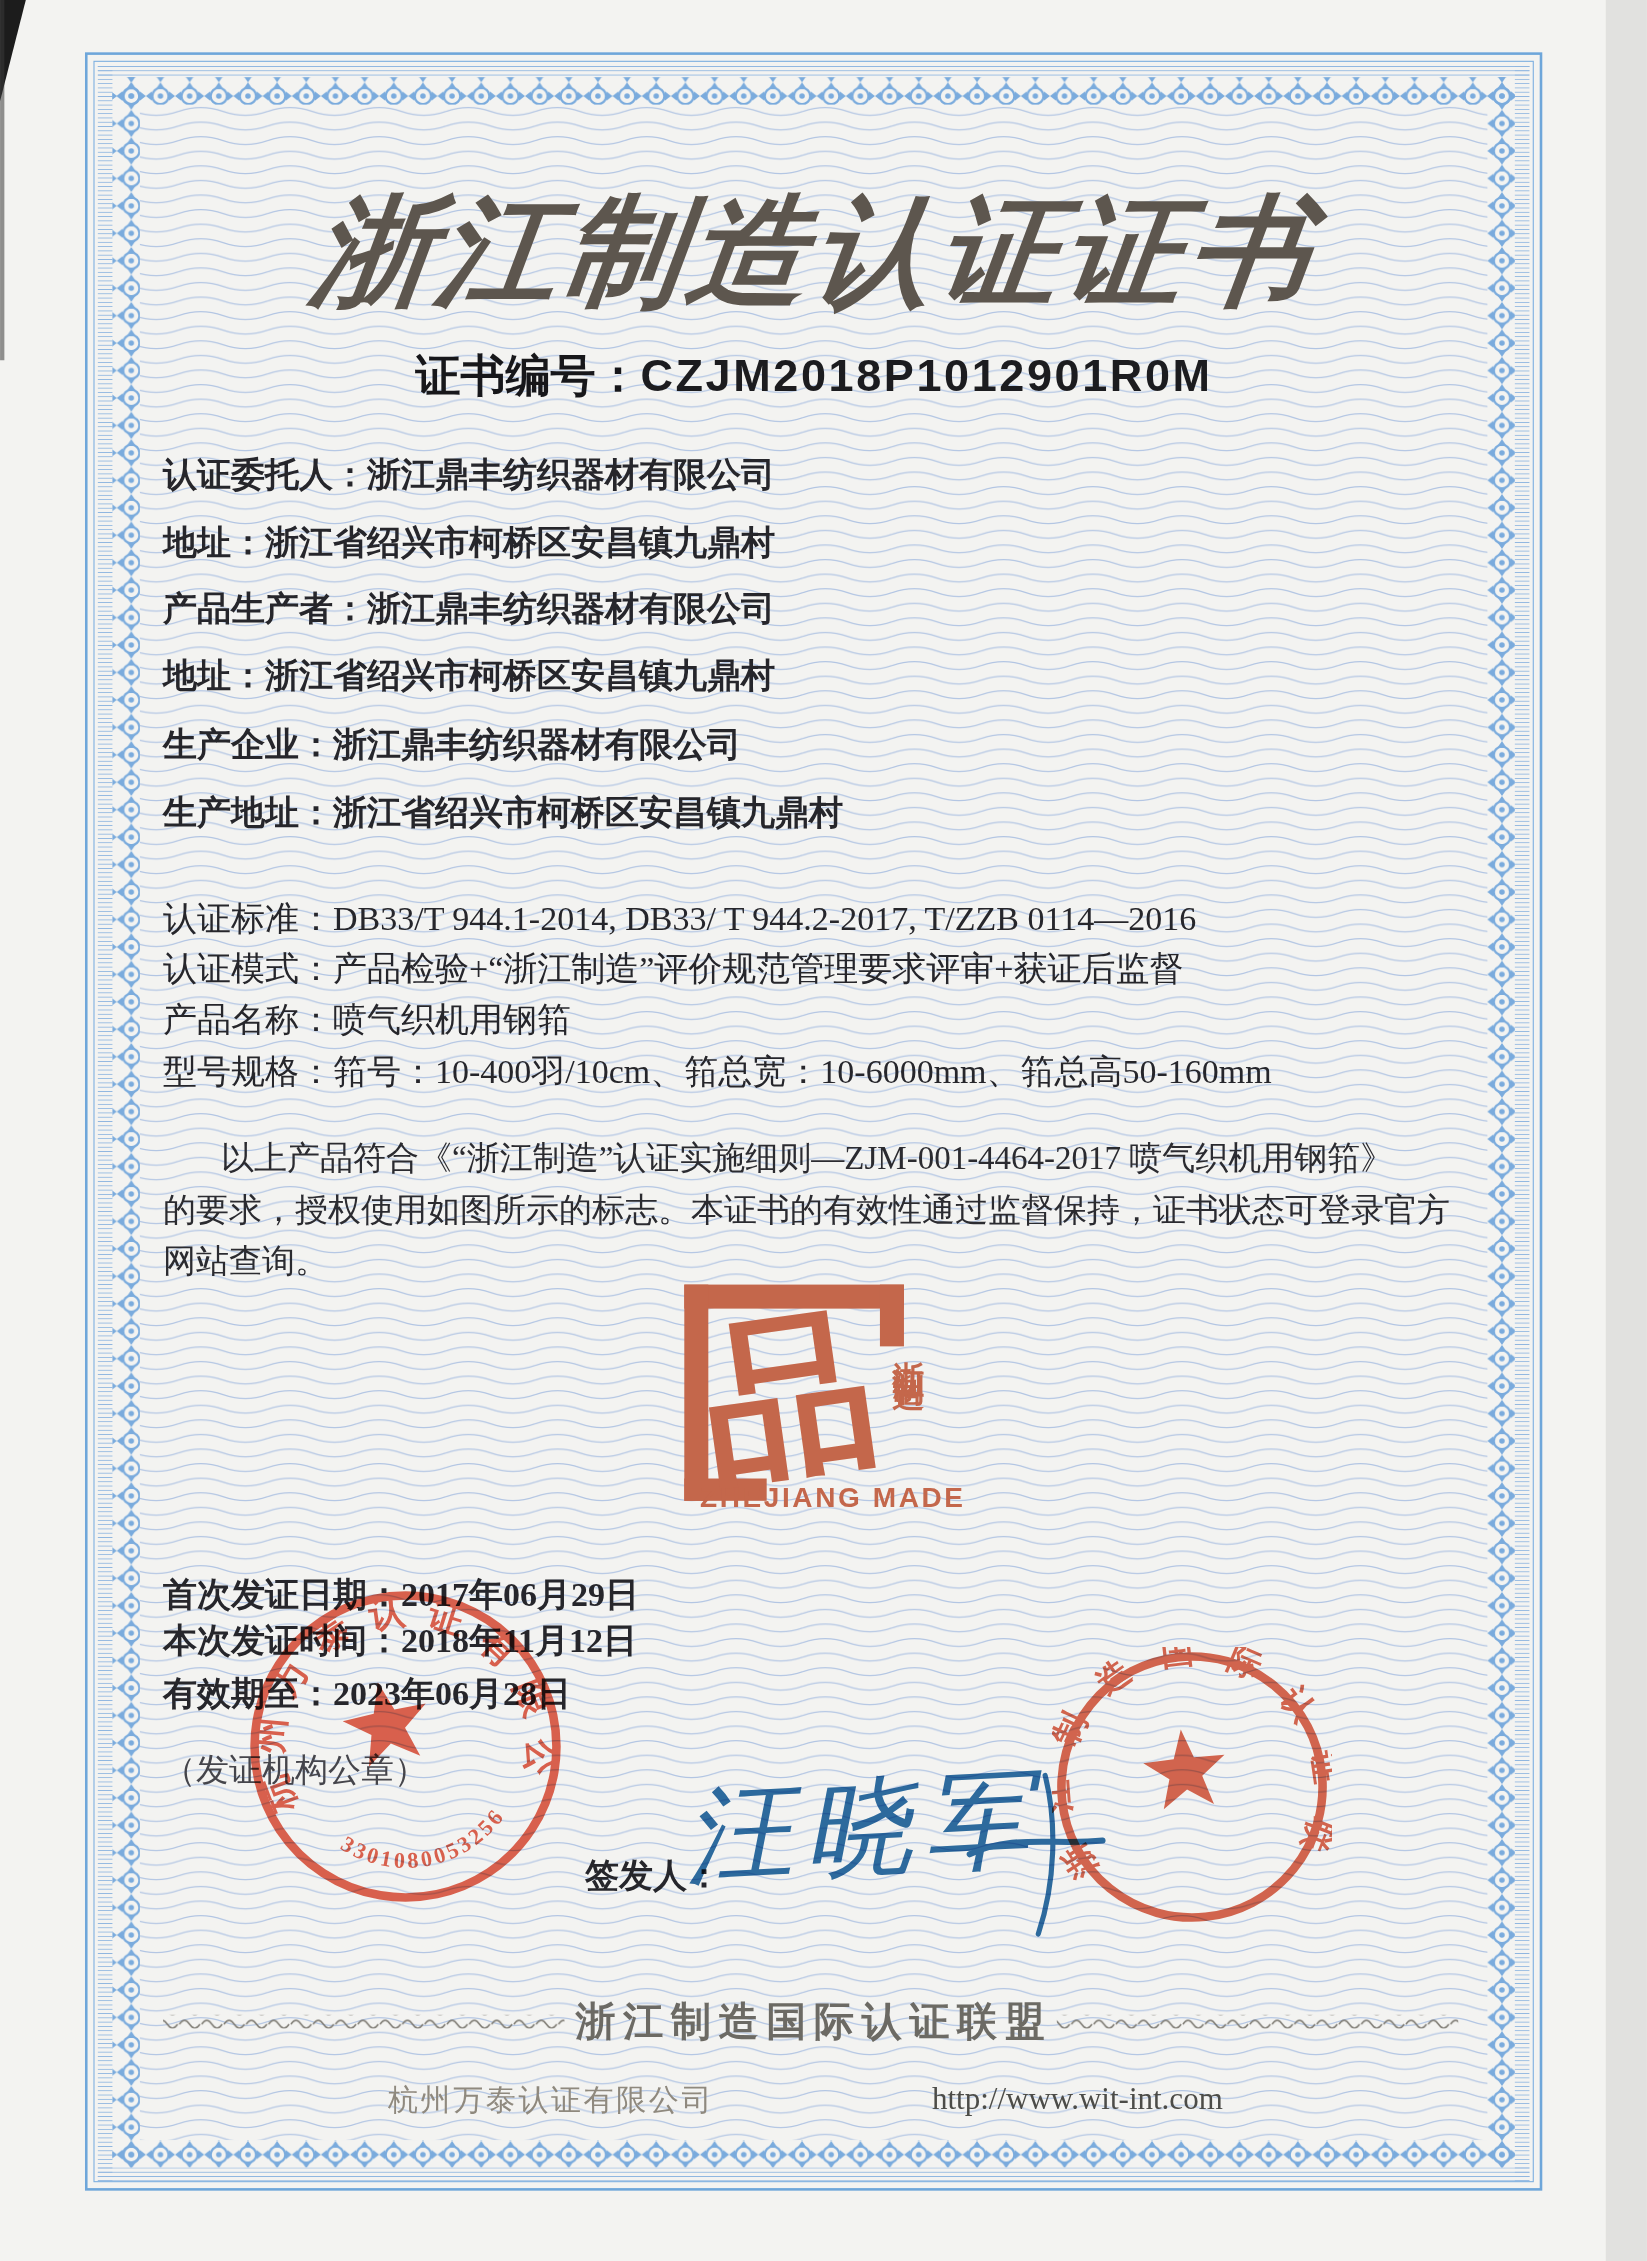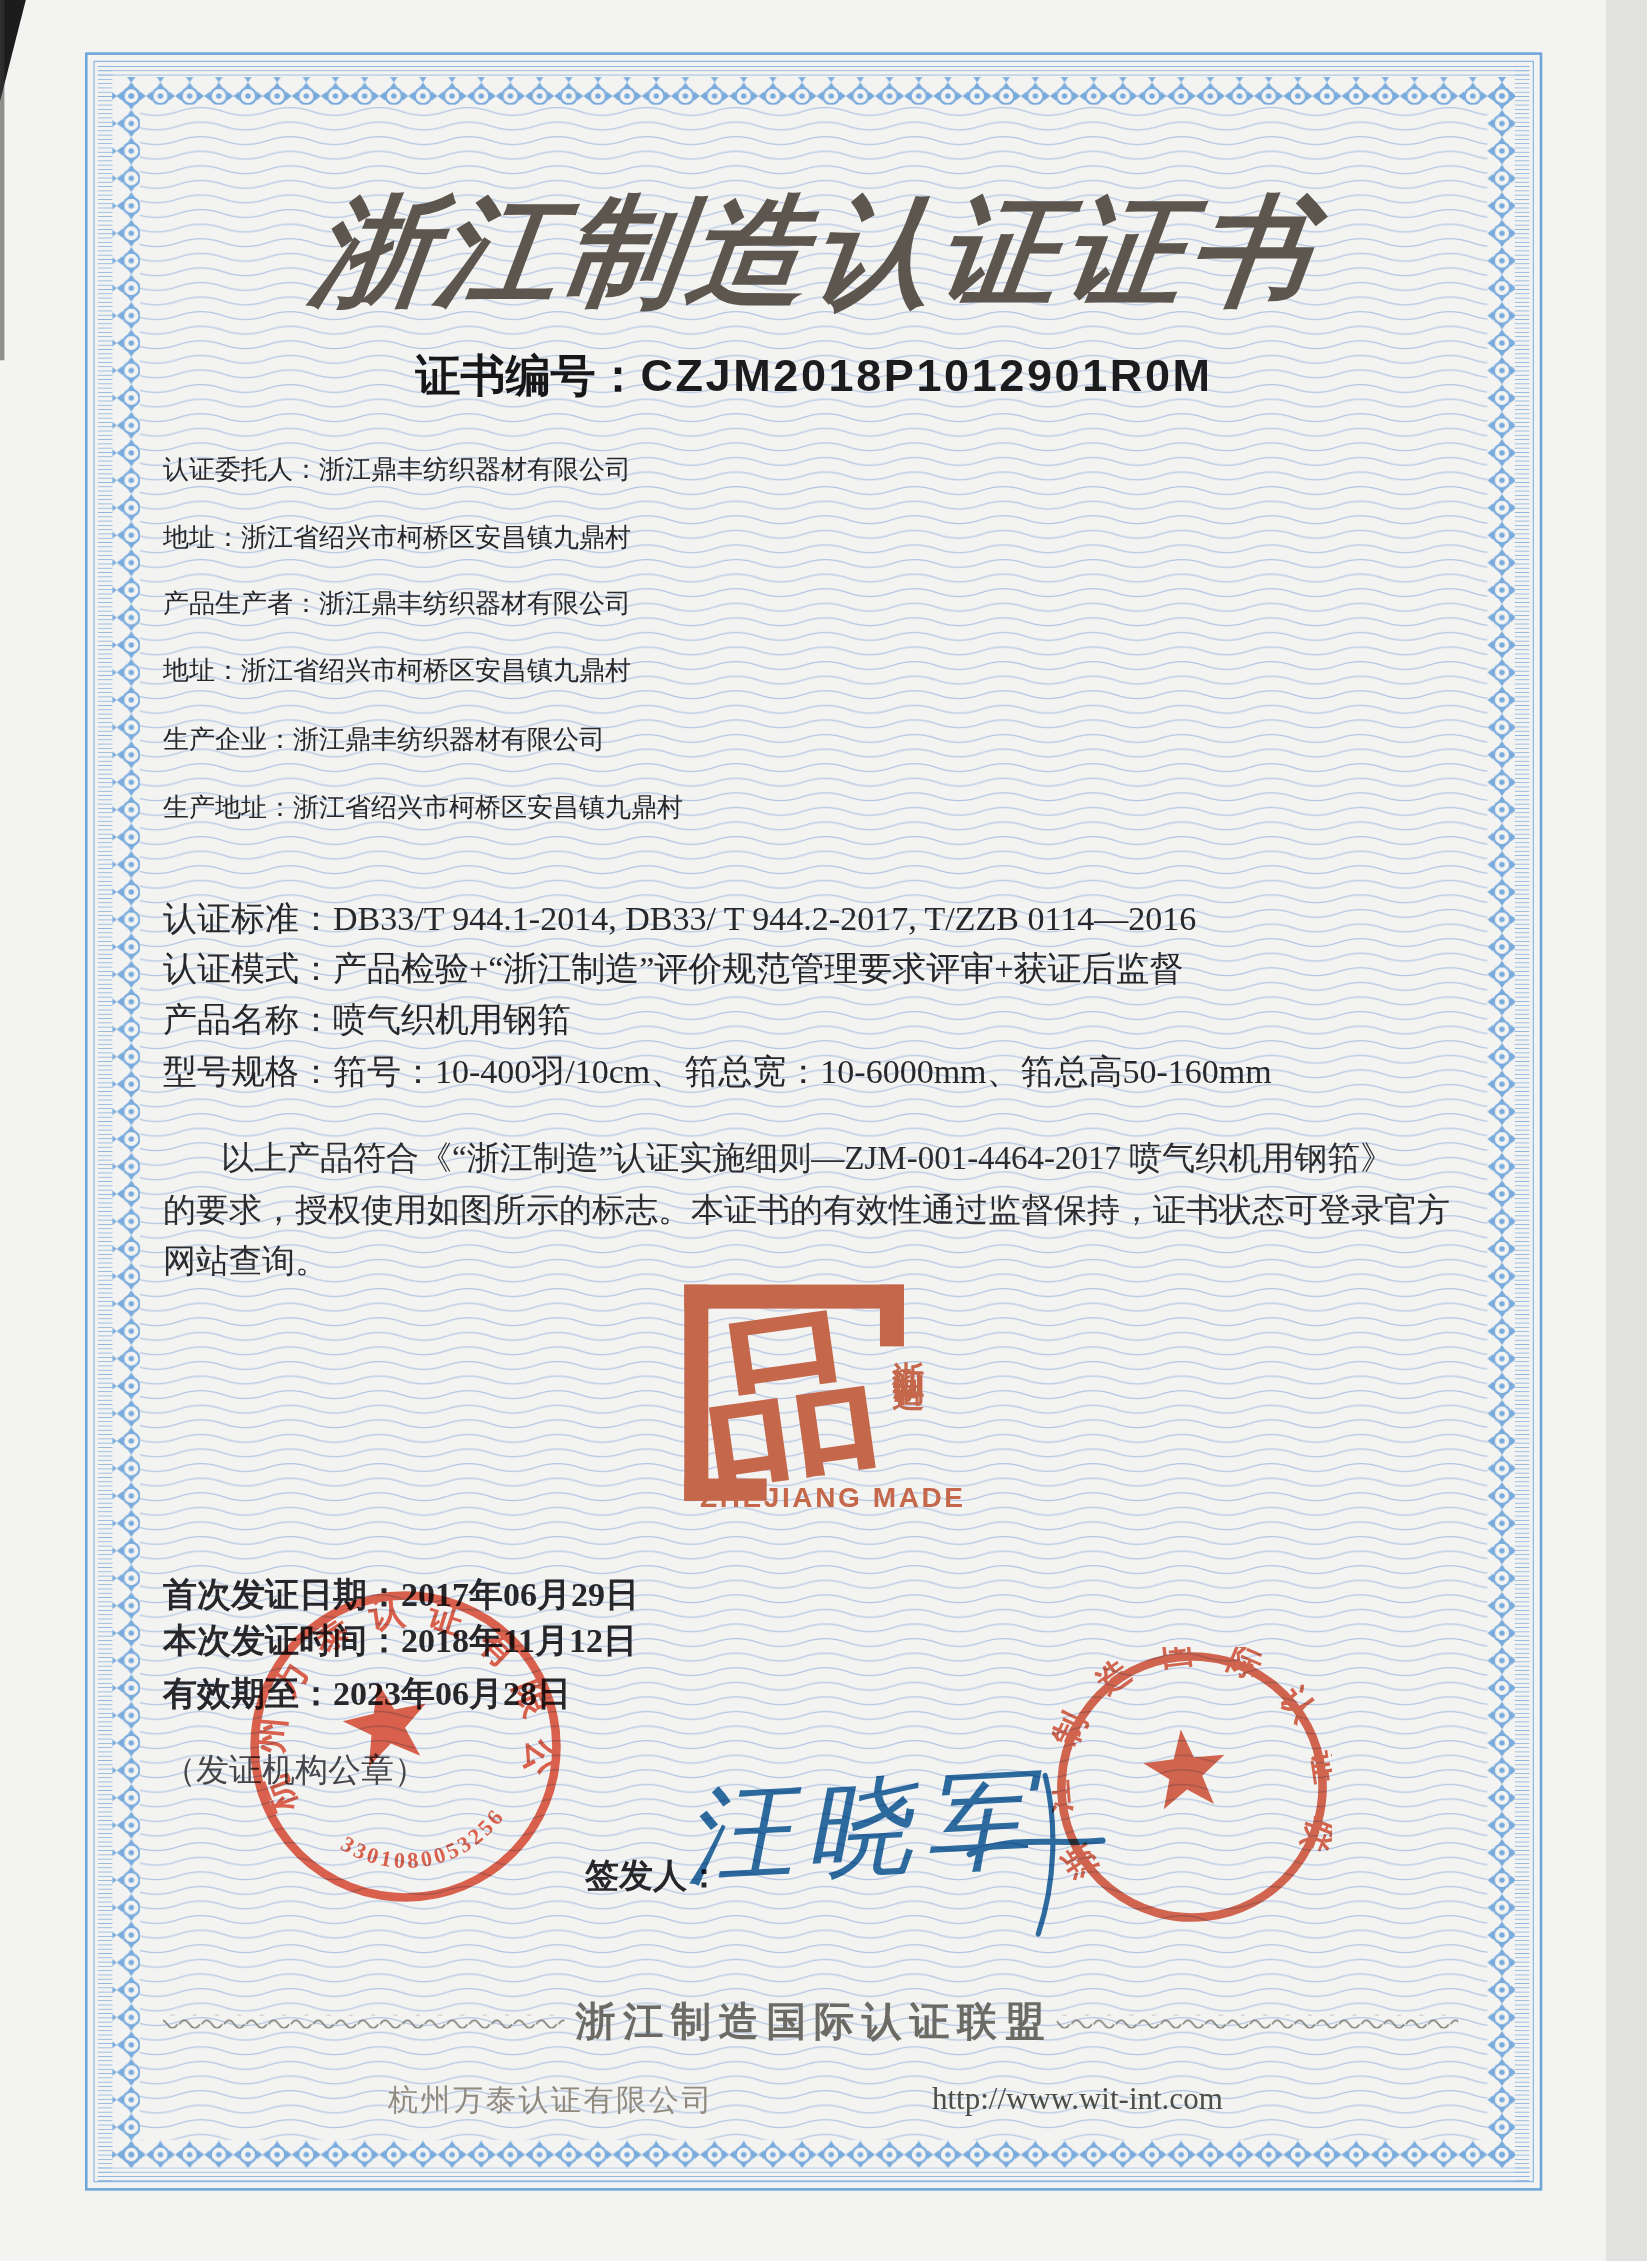--- a/index.html
+++ b/index.html
@@ -6,21 +6,21 @@
   .page{position:relative;width:1647px;height:2261px;background:#f3f3f1;overflow:hidden;
         font-family:"Liberation Serif",serif;}
   .bg-svg{position:absolute;left:0;top:0;z-index:0;}
   .txt{position:absolute;z-index:2;color:#26262b;white-space:nowrap;line-height:1.15;}
   .title{left:139px;top:182px;width:1350px;text-align:center;
          font-family:"DejaVu Serif",serif;font-weight:700;font-style:italic;
          font-size:120px;letter-spacing:5.1px;color:#5d564e;transform:skewX(-7deg);}
   .certno{left:139px;top:350px;width:1350px;text-align:center;font-size:45px;font-weight:700;}
   .certno .lab{font-family:"Liberation Serif",serif;color:#17171a;}
   .certno .num{font-family:"Liberation Sans",sans-serif;color:#1c1c1f;letter-spacing:2.6px;}
-  .field{left:163px;font-size:26px;font-weight:400;}
+  .field{left:163px;font-size:34px;font-weight:700;}
   .spec{left:163px;font-size:34px;font-weight:400;}
   .stmt{font-size:33px;font-weight:400;color:#2b2b30;margin-top:6px;}
   .date{left:163px;font-size:34px;font-weight:700;}
   .sealnote{left:163px;top:1752px;font-size:33px;font-weight:400;color:#45454b;}
   .signer{left:585px;top:1856px;font-size:34px;font-weight:700;}
   .logo-mark{left:702px;top:1297px;font-size:173px;font-weight:700;z-index:2;
              transform:rotate(-8deg);font-family:"DejaVu Serif",serif;}
   .logo-vert{left:890px;top:1336px;font-size:32px;font-weight:700;z-index:2;
              writing-mode:vertical-rl;letter-spacing:6px;}
   .logo-en{left:700px;top:1482px;width:226px;text-align:center;font-size:28px;z-index:2;

